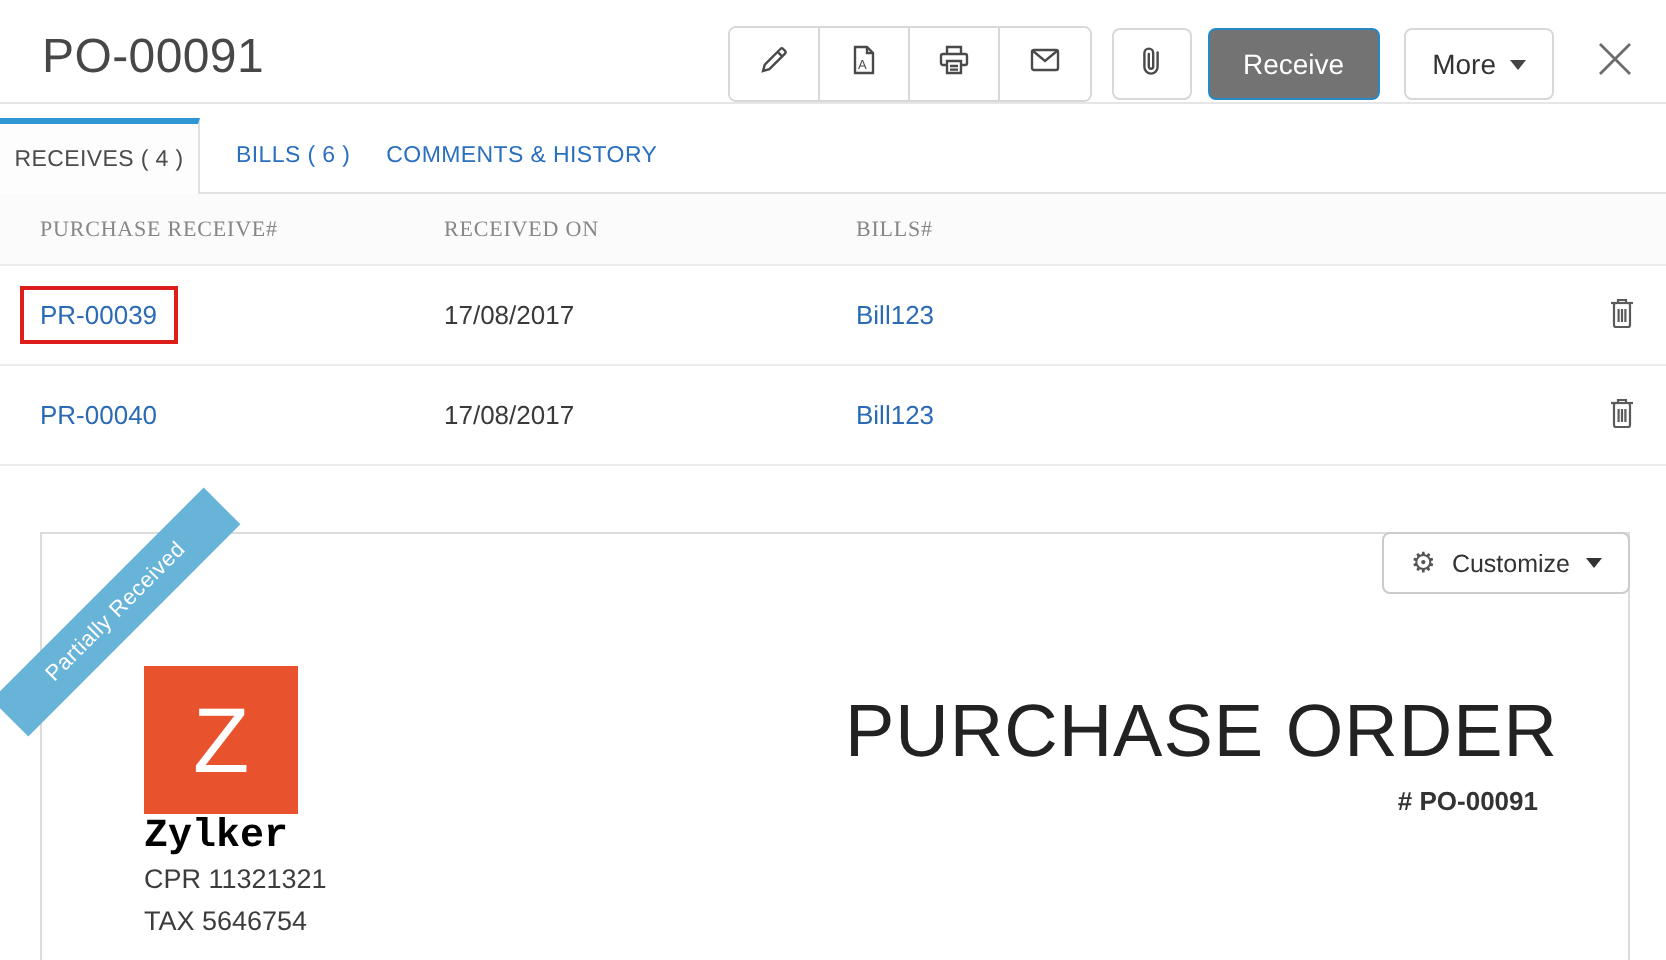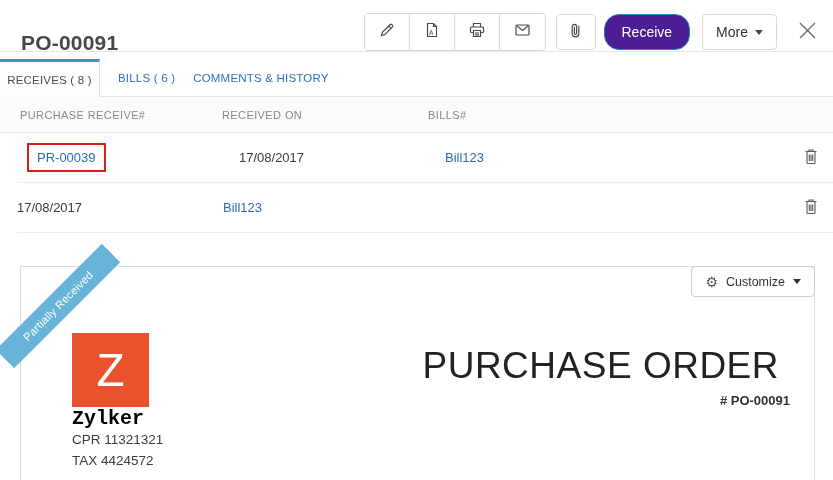--- a/index.html
+++ b/index.html
@@ -1,50 +1,50 @@
 <!DOCTYPE html>
 <html><head>
 <meta charset="utf-8">
 <style>
   * { margin:0; padding:0; box-sizing:border-box; }
   html,body { width:833px; height:480px; overflow:hidden; background:#fff;
     font-family:"Liberation Sans", sans-serif; color:#3c3c3c; }
 
   
   .header { position:relative; height:52px; border-bottom:1px solid #e6e6e6; background:#fff; }
-  .page-title { position:absolute; left:21px; top:15px; font-size:21px; font-weight:700; color:#474747; letter-spacing:.2px;margin-top:16px; }
+  .page-title { position:absolute; left:21px; top:15px; font-size:24px; font-weight:400; color:#474747; letter-spacing:.2px; }
   .toolbar { position:absolute; right:12px; top:13px; display:flex; align-items:center; }
   .btn-group { display:flex; border:1px solid #d8d8d8; border-radius:4px; overflow:hidden; background:#fff; }
   .icon-btn { width:45px; height:36px; display:flex; align-items:center; justify-content:center;
     border-right:1px solid #d8d8d8; background:#fff; cursor:pointer; }
   .icon-btn:last-child { border-right:none; }
   .icon-btn svg, .solo-btn svg { stroke:#4a4a4a; fill:none; stroke-width:1.2; }
   .solo-btn { width:40px; height:36px; display:flex; align-items:center; justify-content:center;
     border:1px solid #d8d8d8; border-radius:4px; background:#fff; margin-left:10px; cursor:pointer; }
-  .receive-btn { height:36px; margin-left:8px; padding:0 17px; background:#4c1d95; color:#fff;
-    border:1px solid #2688c4; border-radius:15px; font-size:14px; display:flex; align-items:center; cursor:pointer; }
+  .receive-btn { height:36px; margin-left:8px; padding:0 17px; background:#737373; color:#fff;
+    border:1px solid #2688c4; border-radius:4px; font-size:14px; display:flex; align-items:center; cursor:pointer; }
   .more-btn { height:36px; margin-left:12px; padding:12px 13px; background:#fff; color:#333;
     border:1px solid #d8d8d8; border-radius:4px; font-size:14px; display:flex; align-items:center; gap:7px; cursor:pointer; }
   .caret-down { width:0; height:0; border-left:4px solid transparent; border-right:4px solid transparent;
     border-top:5px solid #444; display:inline-block; }
   .close-btn { margin-left:16px; width:28px; height:28px; display:flex; align-items:center; justify-content:center; cursor:pointer; }
   .close-btn svg { stroke:#6b6b6b; stroke-width:1.4; }
 
   
   .tabs { display:flex; margin-top:7px; height:38px; }
   .tab-active { width:100px; border-top:3px solid #2e97d4; border-right:1px solid #e0e0e0;
     background:#fdfdfd; display:flex; align-items:center; justify-content:center;
     font-size:11.5px; color:#4c4c4c; letter-spacing:.2px; cursor:pointer; }
   .tabs-rest { flex:1; border-bottom:1px solid #e2e2e2; display:flex; align-items:center; padding-left:9px; }
   .tab { padding:0 9px; font-size:11.5px; color:#2b6fbf; letter-spacing:.2px; cursor:pointer; }
 
   
   .tbl-head { display:flex; align-items:center; height:36px; background:#fbfbfb;
-    border-bottom:1px solid #ececec; font-size:11px; color:#878787; letter-spacing:.4px; }
-  .row { display:flex; align-items:center; height:50px; border-bottom:1px solid #ececec; font-size:13px;margin-left:17px; }
+    border-bottom:1px solid #ececec; font-size:11px; color:#878787; letter-spacing:.4px;font-family:Liberation Serif, serif; }
+  .row { display:flex; align-items:center; height:50px; border-bottom:1px solid #ececec; font-size:13px; }
   .c1 { flex:0 0 222px; padding-left:20px; }
   .c2 { flex:0 0 206px; }
   .c3 { flex:1; }
   .c4 { flex:0 0 44px; display:flex; justify-content:center; }
   .link { color:#2b6bb5; text-decoration:none; cursor:pointer; }
   .date { color:#3a3a3a; }
   .hl-box { display:inline-block; border:2px solid #dd1c1c; padding:5px 8px; margin-left:-10px; }
   .trash-btn { cursor:pointer; display:flex; }
   .trash-btn svg { stroke:#5a5a5a; fill:none; stroke-width:1.1; }
 
@@ -65,21 +65,21 @@
   .customize-btn .caret-down { border-top-color:#333; border-left-width:4px; border-right-width:4px; }
 
   .logo { position:absolute; left:51px; top:66px; width:77px; height:74px; background:#e8532e;
     display:flex; align-items:center; justify-content:center; }
   .logo-letter { color:#fff; font-size:46px; font-weight:400; line-height:1; }
   .company { position:absolute; left:51px; top:141px; font-size:13.5px; color:#3c3c3c; line-height:21px; }
   .company .name { font-weight:700; font-size:20px; color:#000000;font-family:Liberation Mono, monospace; }
 
   .doc-title { position:absolute; right:35px; top:78px; font-size:37px; font-weight:400;
     color:#222; letter-spacing:.5px; }
-  .doc-number { position:absolute; right:24px; top:126px; font-size:13px; font-weight:700; color:#333; }
+  .doc-number { position:absolute; right:45px; top:126px; font-size:13px; font-weight:700; color:#333; }
 </style>
 </head>
 <body>
 
 <div class="header">
   <div class="page-title">PO-00091</div>
 
   <div class="toolbar">
     <div class="btn-group">
       <div class="icon-btn">
@@ -138,21 +138,21 @@
       <span>
         <svg width="19" height="19" viewBox="0 0 19 19">
             <path d="M2 2l15 15M17 2L2 17"></path>
           </svg>
       </span>
     </div>
   </div>
 </div>
 
 <div class="tabs">
-  <div class="tab-active">RECEIVES ( 8 )</div>
+  <div class="tab-active">RECEIVES ( 4 )</div>
   <div class="tabs-rest">
     <div class="tab">BILLS ( 6 )</div>
     <div class="tab">COMMENTS &amp; HISTORY</div>
   </div>
 </div>
 
 <div>
   <div class="tbl-head">
     <div class="c1">PURCHASE RECEIVE#</div>
     <div class="c2">RECEIVED ON</div>
@@ -176,20 +176,23 @@
               <path d="M5 3.5V2h4v1.5"></path>
               <rect x="3" y="3.5" width="8" height="12" rx="1"></rect>
               <path d="M5.3 6.5v6.5M7 6.5v6.5M8.7 6.5v6.5"></path>
             </svg>
         </span>
       </span>
     </div>
   </div>
 
   <div class="row">
+    <div class="c1">
+      <a class="link">PR-00040</a>
+    </div>
     <div class="c2 date">17/08/2017</div>
     <div class="c3">
       <a class="link">Bill123</a>
     </div>
     <div class="c4">
       <span class="trash-btn">
         <span>
           <svg width="14" height="17" viewBox="0 0 14 17">
               <path d="M1.5 3.5h11"></path>
               <path d="M5 3.5V2h4v1.5"></path>
@@ -213,18 +216,18 @@
     <span class="caret-down"></span>
   </div>
 
   <div class="logo">
     <span class="logo-letter">Z</span>
   </div>
 
   <div class="company">
     <div class="name">Zylker</div>
     <div>CPR 11321321</div>
-    <div>TAX 4424572</div>
+    <div>TAX 5646754</div>
   </div>
 
   <div class="doc-title">PURCHASE ORDER</div>
   <div class="doc-number"># PO-00091</div>
 </div>
 
 </body></html>

